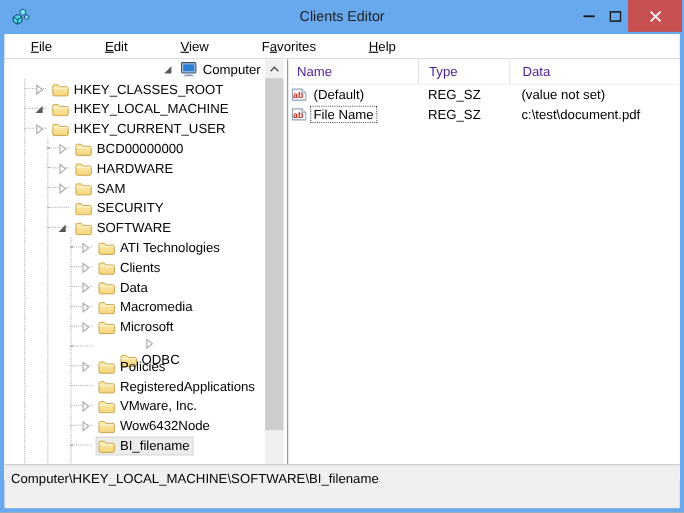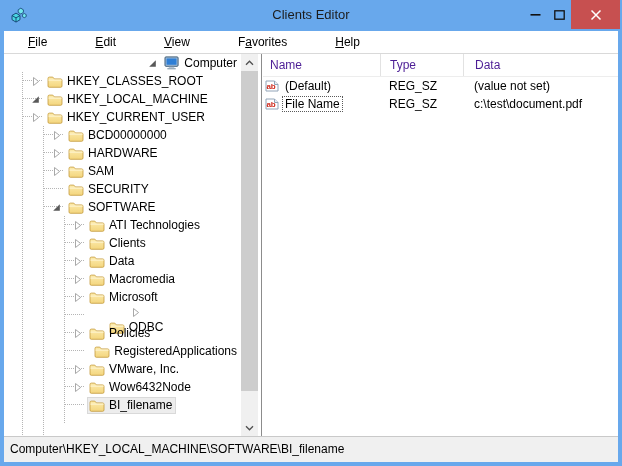--- a/index.html
+++ b/index.html
@@ -51,21 +51,21 @@
   .hcell.c2{flex:1;padding-left:11px;border-left:1px solid #e2e2e2;}
   .lrow{display:flex;height:18px;align-items:center;white-space:nowrap;}
   .lc{box-sizing:border-box;overflow:hidden;}
   .lc.c0{width:117px;display:flex;align-items:center;padding-left:2px;}
   .lc.c1{width:83px;padding-left:9px;}
   .lc.c2{flex:1;padding-left:11px;}
   .vicon{width:14px;height:12px;margin-right:3px;flex:0 0 14px;}
   .vname{padding:0 2px;border:1px solid transparent;}
   .vname.focus{border:1px dotted #5a5a5a;}
   
-  .statusbar{position:absolute;left:4px;right:4px;bottom:4px;height:26px;background:#f0f0f0;
+  .statusbar{position:absolute;left:4px;right:4px;bottom:4px;height:40px;background:#f0f0f0;
              border-top:1px solid #c9c9c9;box-sizing:border-box;line-height:24px;padding-left:6px;}
 </style>
 </head>
 <body>
 
 <div class="window" style="--titlebar: #68a8ec; --close: #c75050; --sel-bg: #ededed; --sel-border: #d9d9d9; --thumb: #cdcdcd;">
 
   <div class="titlebar">
     <span class="appicon">
       <svg width="18" height="18" viewBox="0 0 18 18">
@@ -459,21 +459,21 @@
                       <stop offset="1" stop-color="#f3d57d"></stop>
                     </linearGradient>
                   </defs>
                   <path d="M1 3.4 C1 2.6 1.5 2.1 2.3 2.1 h3.5 l1.6 1.8 h6.3 c.8 0 1.3 .5 1.3 1.3 V11 c0 .8 -.5 1.3 -1.3 1.3 H2.3 C1.5 12.3 1 11.8 1 11 Z" fill="url(#fg)" stroke="#c49a3c" stroke-width="0.8"></path>
                   <path d="M1.4 5.1 h13.2" stroke="#fff8dd" stroke-width="1" opacity="0.9"></path>
                 </svg>
               </span>
               <span class="tlbl">Policies</span>
             </span>
           </div>
-          <div class="trow" style="padding-left: 67px; justify-content: space-between;">
+          <div class="trow" style="padding-left: 67px;">
             <span class="stub" style="left: 60px; width: 20px;"></span>
             <span class="texp"></span>
             <span class="nodebox">
               <span class="ticn">
                 <svg width="16" height="13" viewBox="0 0 16 13">
                   <defs>
                     <linearGradient id="fg" x1="0" y1="0" x2="0" y2="1">
                       <stop offset="0" stop-color="#fdecae"></stop>
                       <stop offset="1" stop-color="#f3d57d"></stop>
                     </linearGradient>

